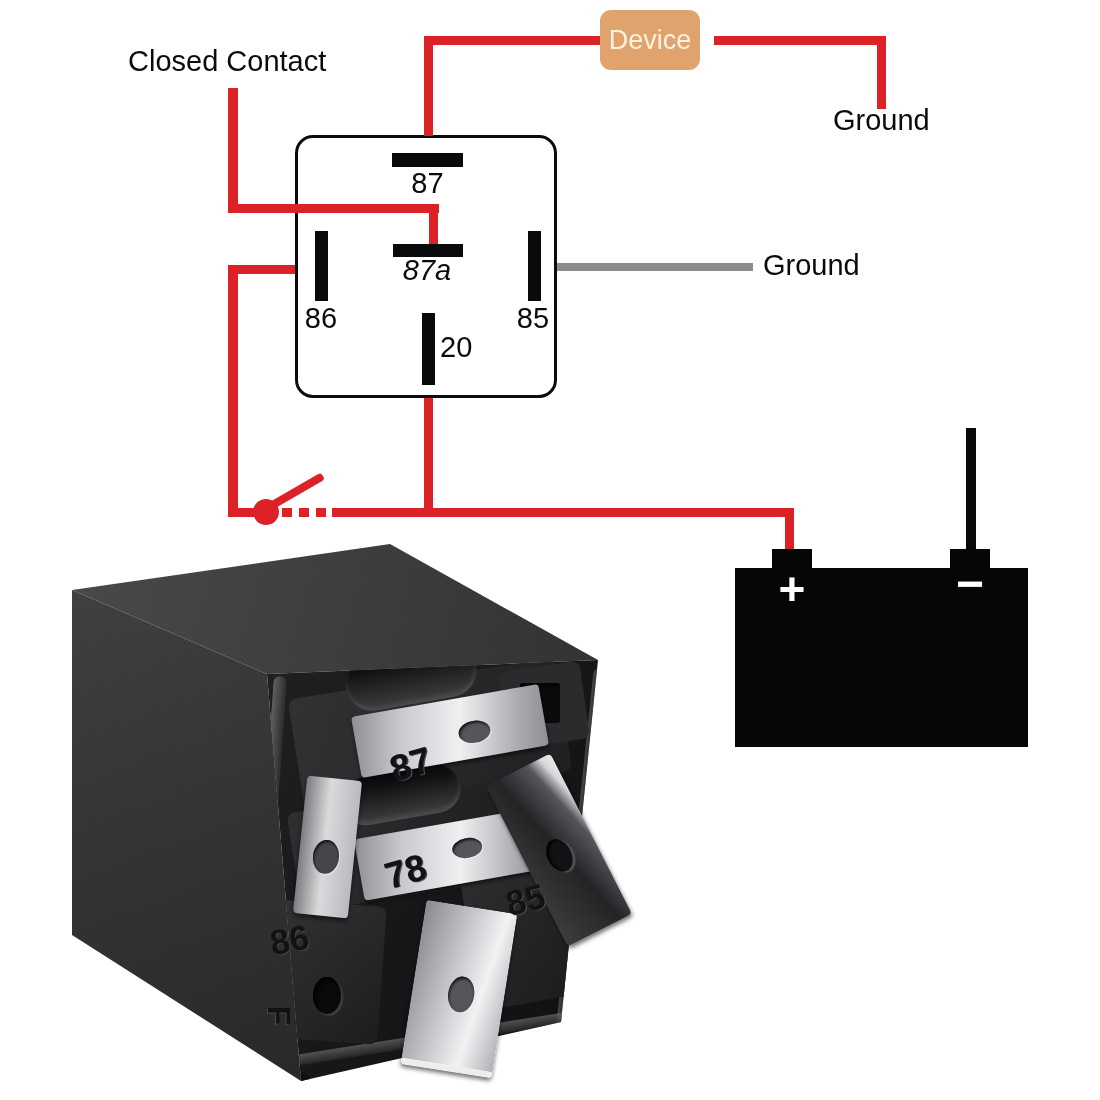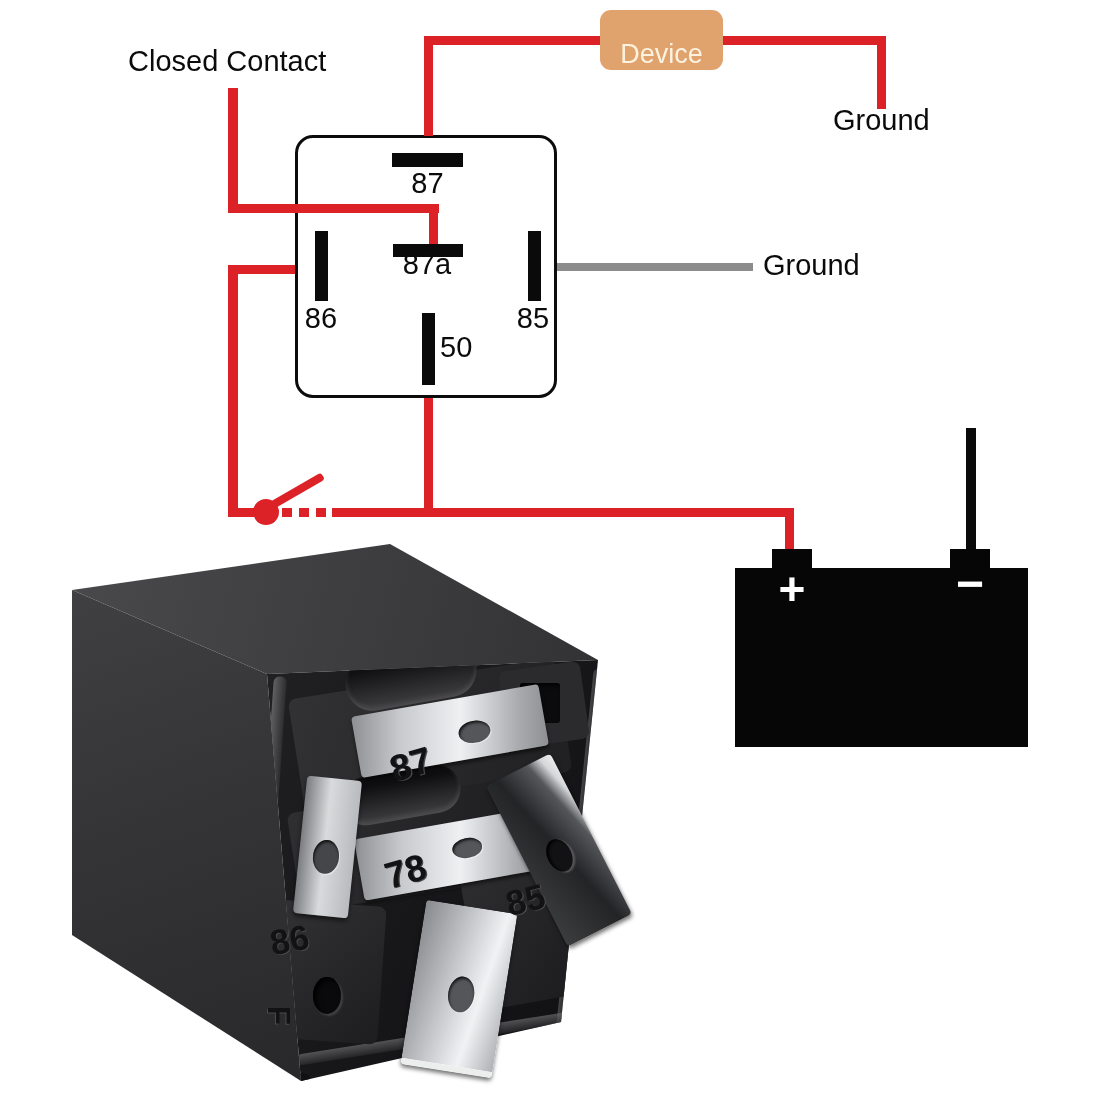--- a/index.html
+++ b/index.html
@@ -38,30 +38,30 @@
   
   .relay-box{left:295px;top:135px;width:262px;height:263px;background:#fff;
              border:3px solid #0c0c0c;border-radius:18px;box-sizing:border-box;}
   .b87{left:392px;top:153px;width:71px;height:14px;}
   .b87a{left:393px;top:244px;width:70px;height:13px;}
   .b86{left:315px;top:231px;width:13px;height:70px;}
   .b85{left:528px;top:231px;width:13px;height:70px;}
   .b30{left:422px;top:313px;width:13px;height:72px;}
   .l-cc{left:128px;top:46px;}
   .l-87{left:392px;top:168px;width:71px;}
-  .l-87a{left:384px;top:249px;width:86px;}
+  .l-87a{left:384px;top:255px;width:86px;font-style:italic;}
   .l-86{left:298px;top:303px;width:46px;}
   .l-85{left:510px;top:303px;width:46px;}
   .l-30{left:440px;top:332px;}
   .l-gnd-top{left:833px;top:105px;}
   .l-gnd-right{left:763px;top:250px;}
 
   
-  .device{left:600px;top:10px;width:123px;height:60px;background:#e0a36e;border-radius:11px;
-          display:flex;align-items:flex-end;justify-content:center;}
+  .device{left:600px;top:10px;width:100px;height:60px;background:#e0a36e;border-radius:11px;
+          display:flex;align-items:center;justify-content:center;}
   .device-text{color:#fbf2df;font-size:27px;}
 
   
   .batt-body{left:735px;top:568px;width:293px;height:179px;background:#060606;}
   .batt-post{background:#060606;width:40px;height:20px;top:549px;}
   .post-pos{left:772px;} .post-neg{left:950px;}
   .batt-sign{position:absolute;color:#ffffff;font-weight:bold;text-align:center;width:44px;line-height:1;}
   .sign-pos{left:770px;top:566px;font-size:46px;}
   .sign-neg{left:948px;top:560px;font-size:48px;}
   .batt-line{position:absolute;color:#ffffff;font-size:47px;line-height:1.05;letter-spacing:0.5px;}
@@ -160,21 +160,21 @@
   <div class="bar b87a"></div>
   <div class="bar b86"></div>
   <div class="bar b85"></div>
   <div class="bar b30"></div>
 
   <div class="lbl l-cc">Closed Contact</div>
   <div class="lbl ctr l-87">87</div>
   <div class="lbl ctr l-87a">87a</div>
   <div class="lbl ctr l-86">86</div>
   <div class="lbl ctr l-85">85</div>
-  <div class="lbl l-30">50</div>
+  <div class="lbl l-30">20</div>
   <div class="lbl l-gnd-top">Ground</div>
   <div class="lbl l-gnd-right">Ground</div>
 
   <div class="abs device">
     <span class="device-text">Device</span>
   </div>
 
   <div class="abs batt-body"></div>
   <div class="abs batt-post post-pos"></div>
   <div class="abs batt-post post-neg"></div>

